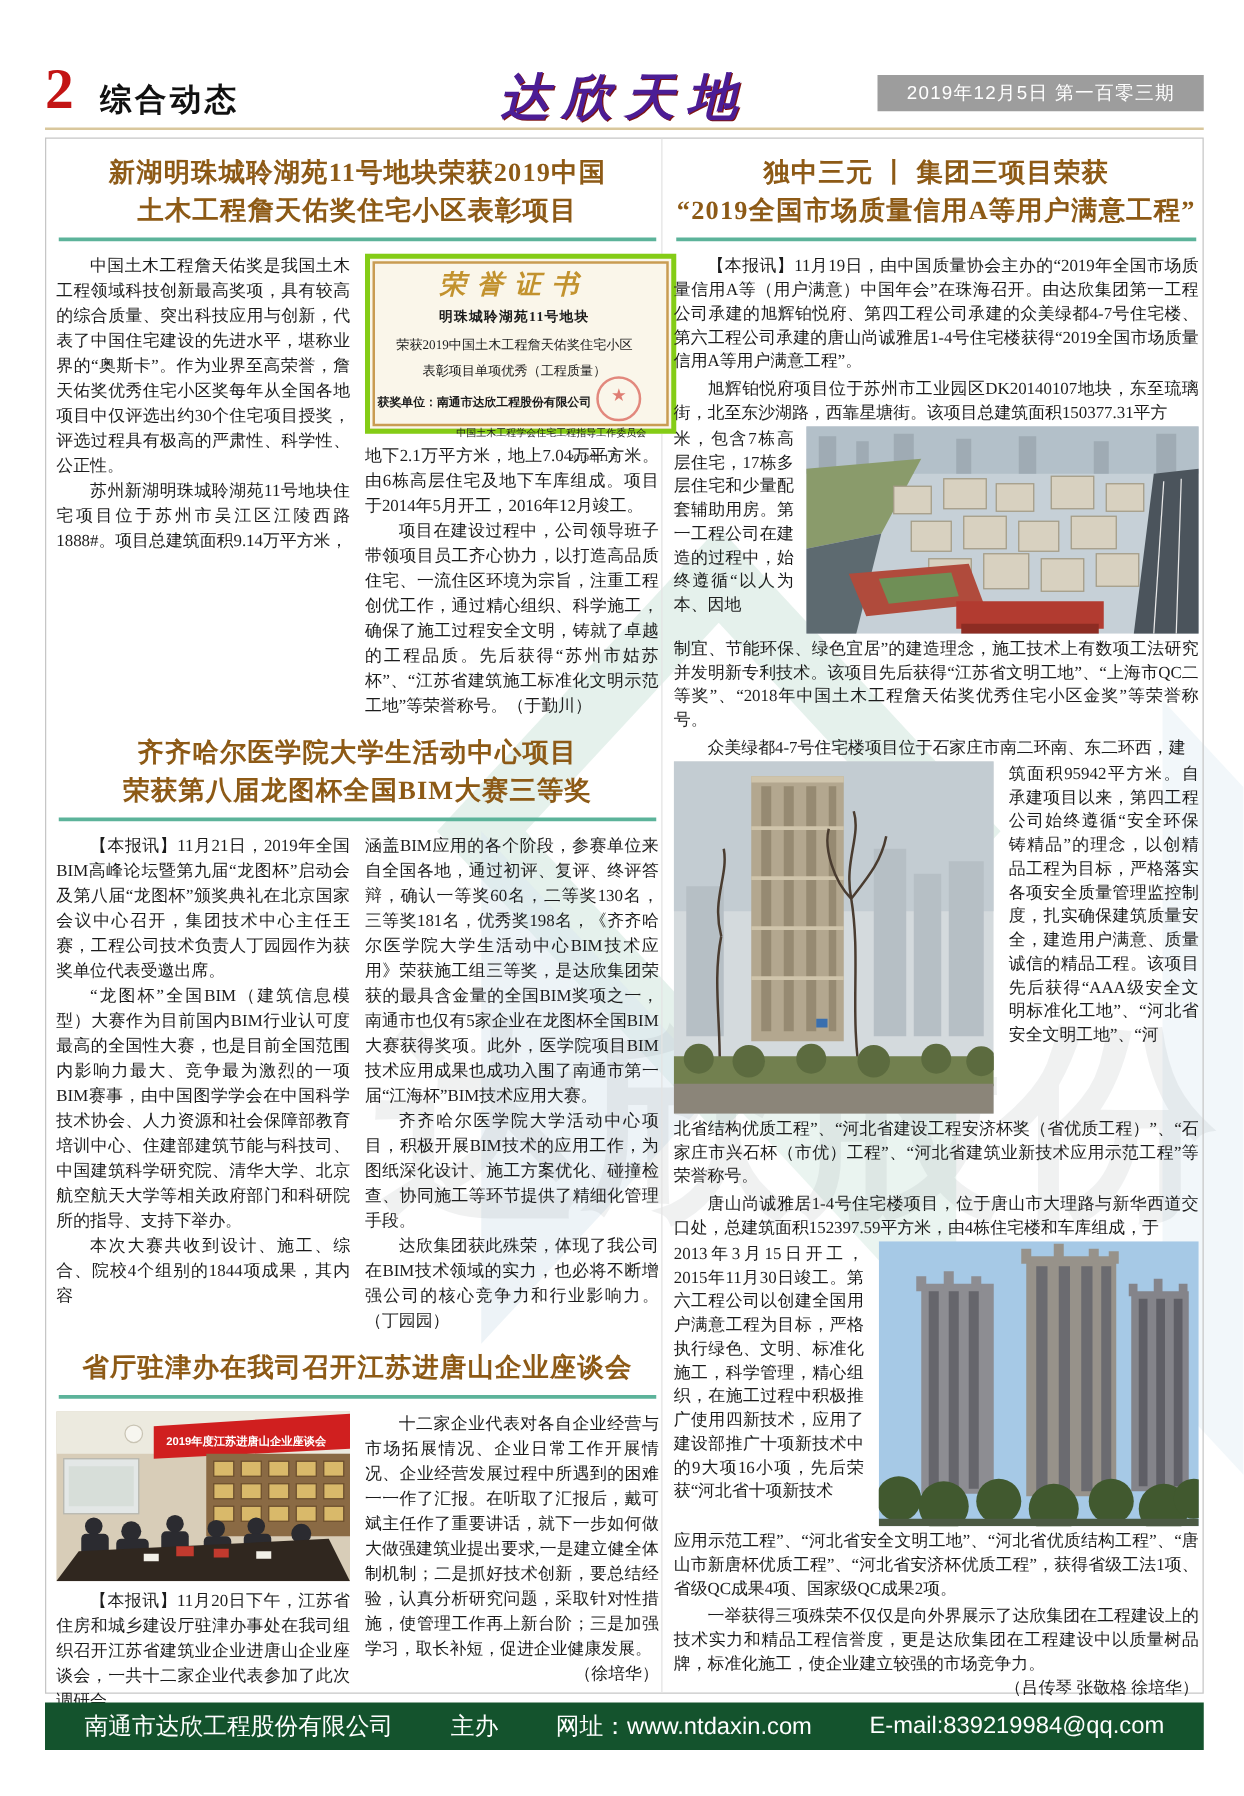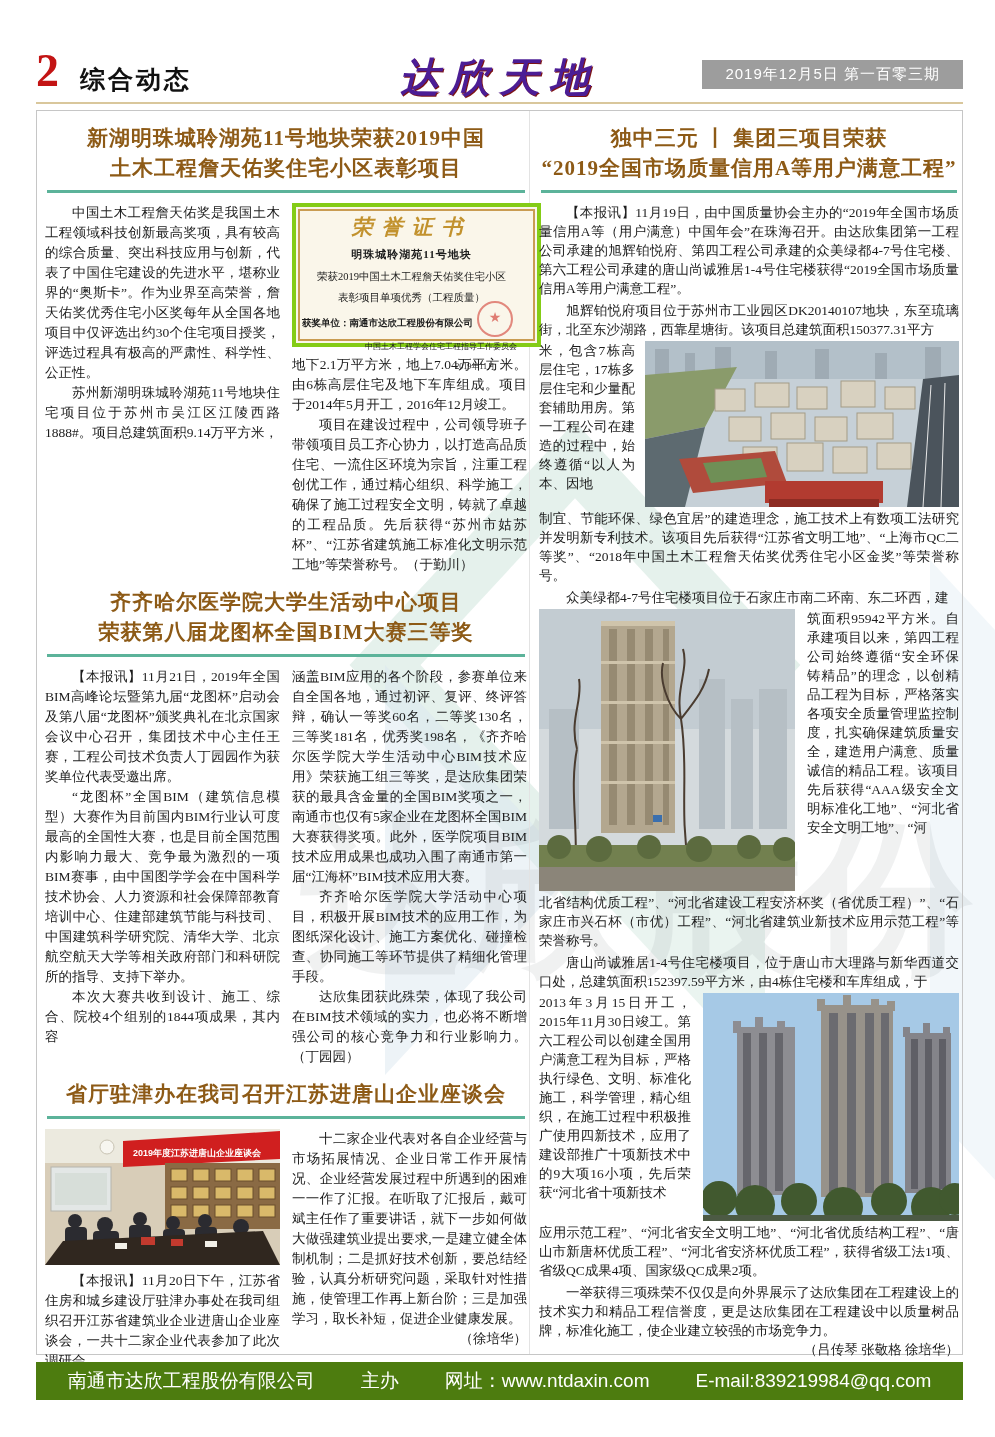--- a/index.html
+++ b/index.html
@@ -45,21 +45,21 @@
   .cert-seal{position:absolute;right:24px;bottom:6px;width:32px;height:32px;border:2px solid rgba(205,45,35,.55);
              border-radius:50%;color:rgba(205,45,35,.6);font-size:14px;line-height:30px;text-align:center;}
   
   .photo{display:block;}
   
   .row{display:flex;justify-content:space-between;margin:2px 0;}
   .rtxt-narrow{width:96px;}
   .rtxt-mid{width:152px;}
   .mb3{margin-bottom:3px;}
   
-  .footer{position:absolute;left:36px;right:32px;top:1362px;height:38px;background:#4d7c0f;z-index:2;
+  .footer{position:absolute;left:36px;right:32px;top:1362px;height:38px;background:#14532d;z-index:2;
           display:flex;align-items:center;justify-content:center;gap:46px;color:#fff;font-size:19px;
           font-family:"Liberation Sans","DejaVu Sans",sans-serif;}
   .footer span{white-space:nowrap;}
 </style>
 </head>
 <body>
 
 <div class="page">
 
   <svg class="watermark" viewBox="0 0 995 1437" xmlns="http://www.w3.org/2000/svg">

